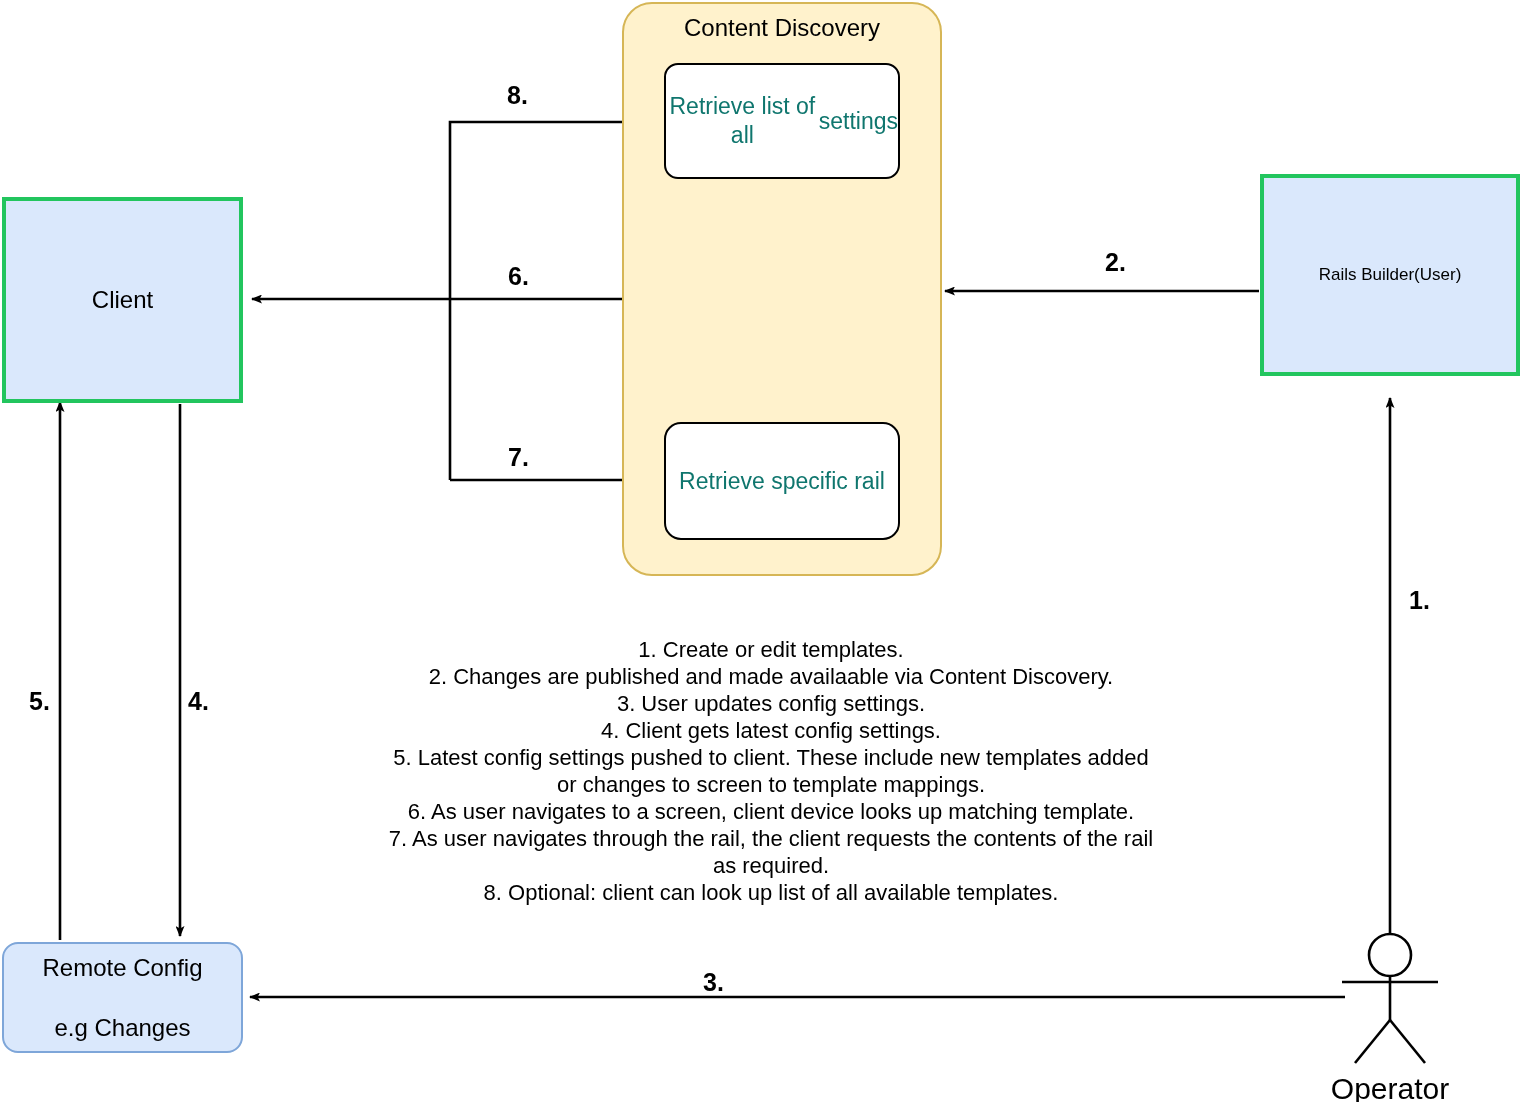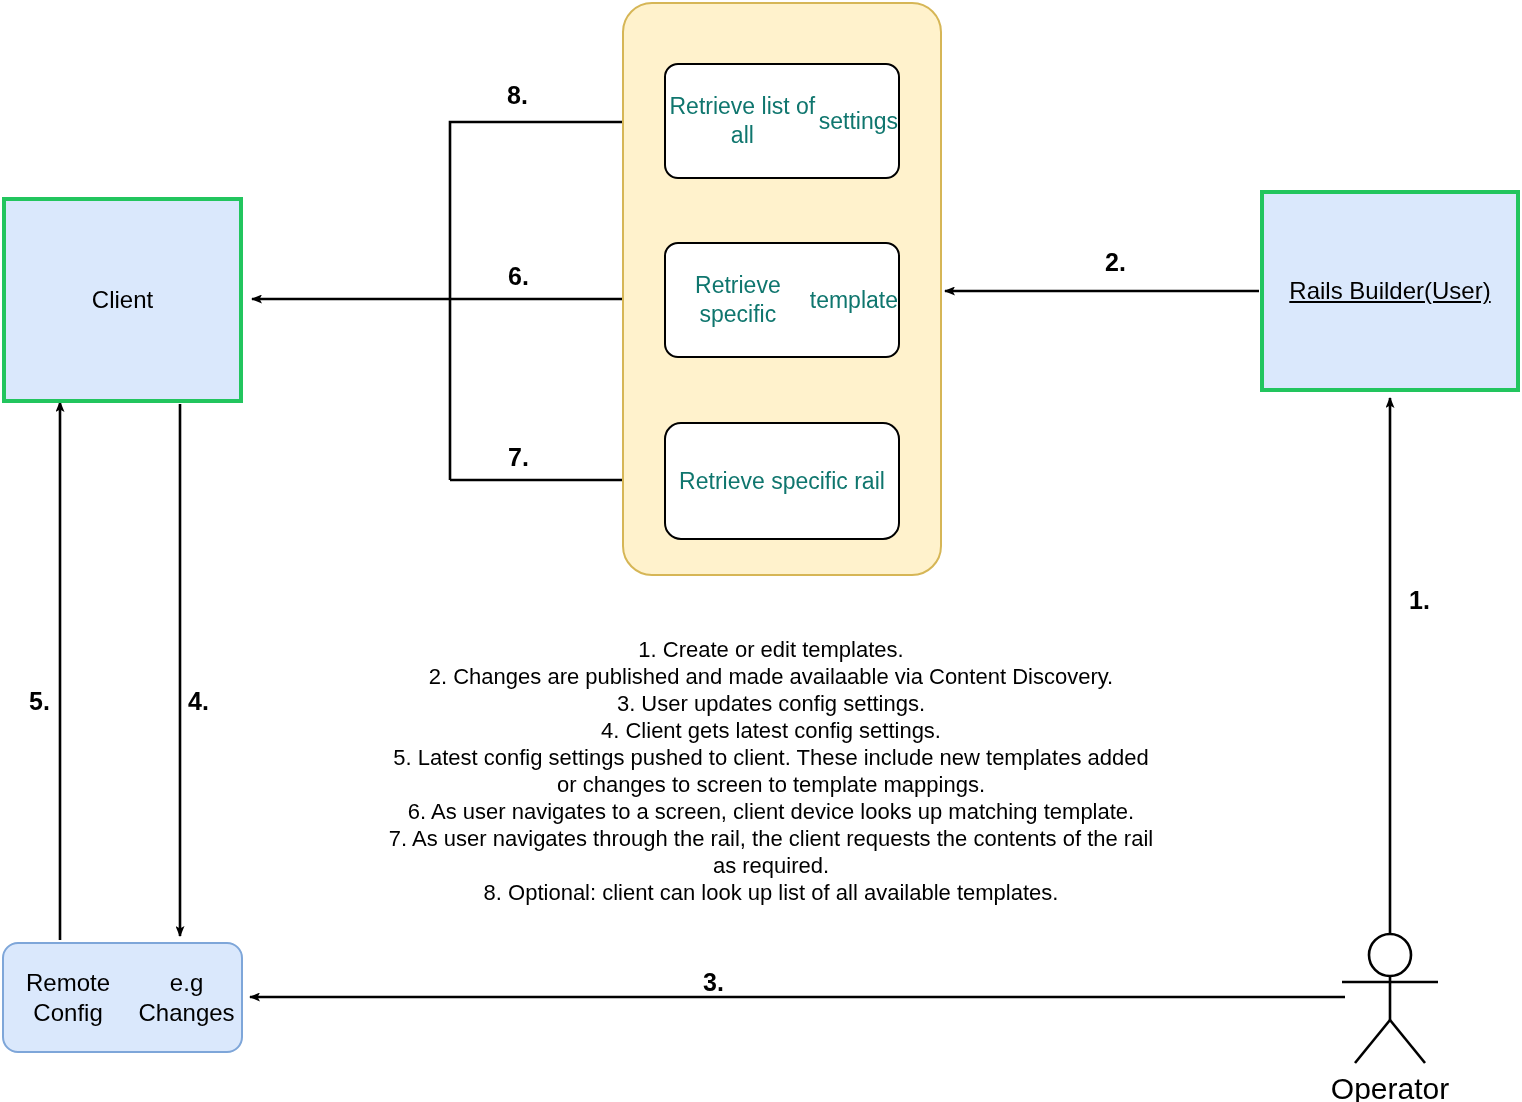--- a/index.html
+++ b/index.html
@@ -131,44 +131,40 @@
       <circle cx="1390" cy="955" r="21" fill="#ffffff" stroke="#000000" stroke-width="2.6"></circle>
       <line x1="1390" y1="976" x2="1390" y2="1020" stroke="#000000" stroke-width="2.6"></line>
       <line x1="1342" y1="982" x2="1438" y2="982" stroke="#000000" stroke-width="2.6"></line>
       <line x1="1390" y1="1020" x2="1355" y2="1063" stroke="#000000" stroke-width="2.6"></line>
       <line x1="1390" y1="1020" x2="1425" y2="1063" stroke="#000000" stroke-width="2.6"></line>
     </g>
   </svg>
 
   <div class="group-yellow" style="left:622px; top:2px; width:320px; height:574px;"></div>
 
+  <div class="group-title" style="left:622px; top:14px; width:320px; font-size:24px;">Content Discovery</div>
 
   <div class="node-white" style="left:664px; top:63px; width:236px; height:116px; font-size:23px;">
       <span>Retrieve list of all</span>
       <br>
       <span>settings</span>
     </div>
 
-  <div class="node-white" style="left:664px; top:242px; width:236px; height:116px; font-size:23px;">
-      <span>Retrieve specific</span>
-      <br>
-      <span>template</span>
-    </div>
 
   <div class="node-white" style="left:664px; top:422px; width:236px; height:118px; font-size:23px;border-radius:17px;">Retrieve specific rail</div>
 
   <div class="node node-blue" style="left:2px; top:197px; width:241px; height:206px; font-size:24px;">Client</div>
 
-  <div class="node node-blue-rounded" style="left:2px; top:942px; width:241px; height:111px; font-size:24px;">
+  <div class="node node-blue-rounded" style="left:2px; top:942px; width:241px; height:111px; font-size:24px;flex-direction:column;">
       <span>Remote Config</span>
       <br>
       <span>e.g Changes</span>
     </div>
 
-  <div class="node node-blue" style="left:1260px; top:190px; width:260px; height:202px; font-size:24px;text-decoration:underline;">
+  <div class="node node-blue" style="left:1260px; top:174px; width:260px; height:202px; font-size:17px;">
       <span>Rails Builder</span>
       <br>
       <span>(User)</span>
     </div>
 
   <div class="actor-label" style="left:1310px; top:1072px; width:160px; font-size:30px;">Operator</div>
 
   <div class="edge-label" style="left:507px; top:81px; font-size:25px;">8.</div>
 
   <div class="edge-label" style="left:508px; top:262px; font-size:25px;">6.</div>

